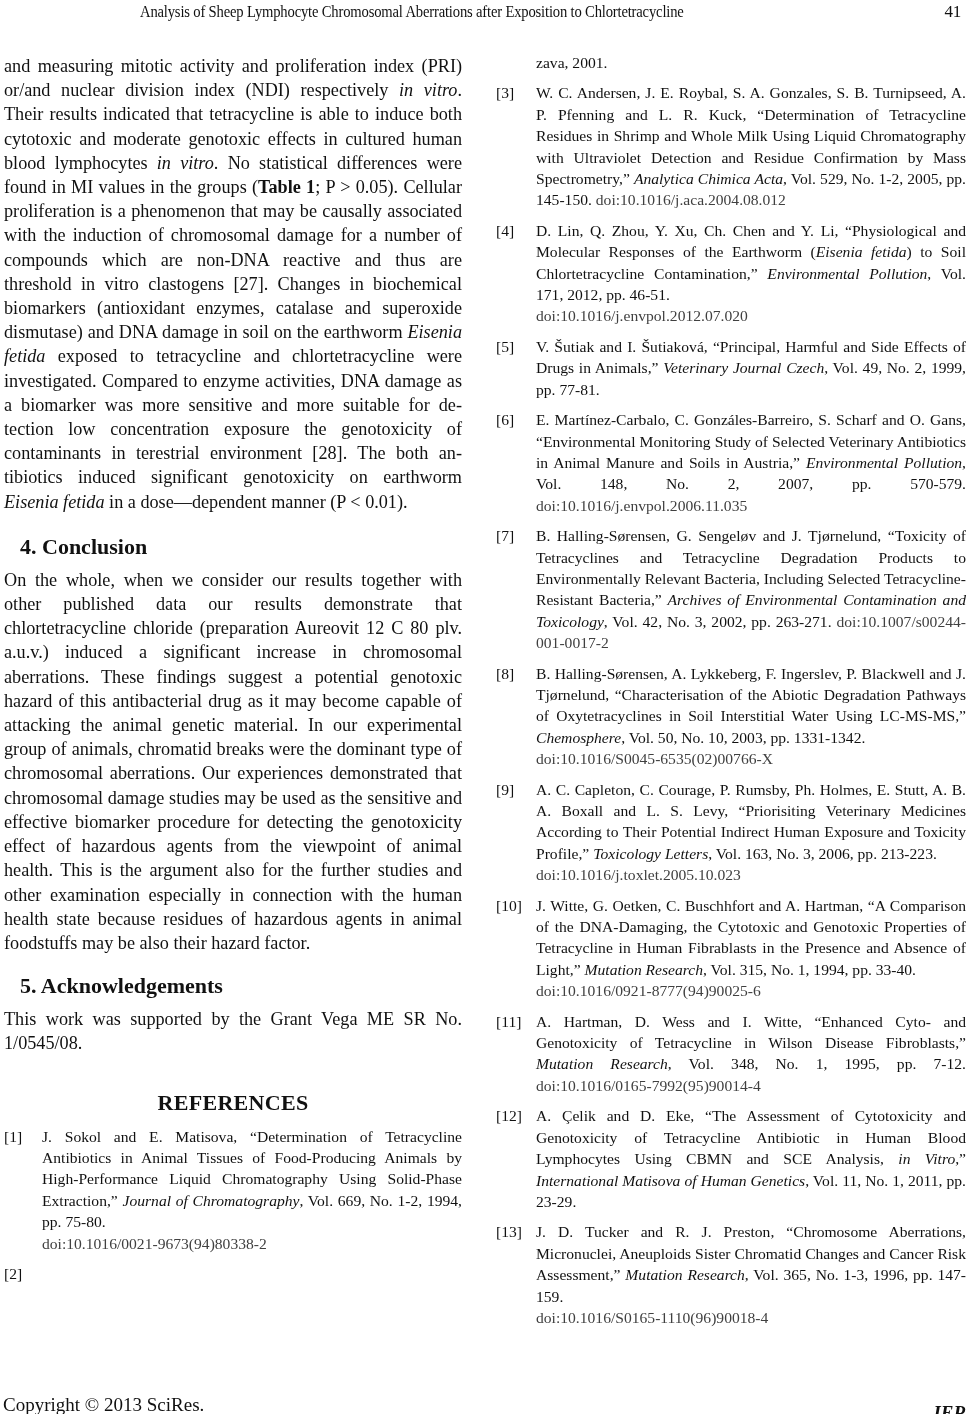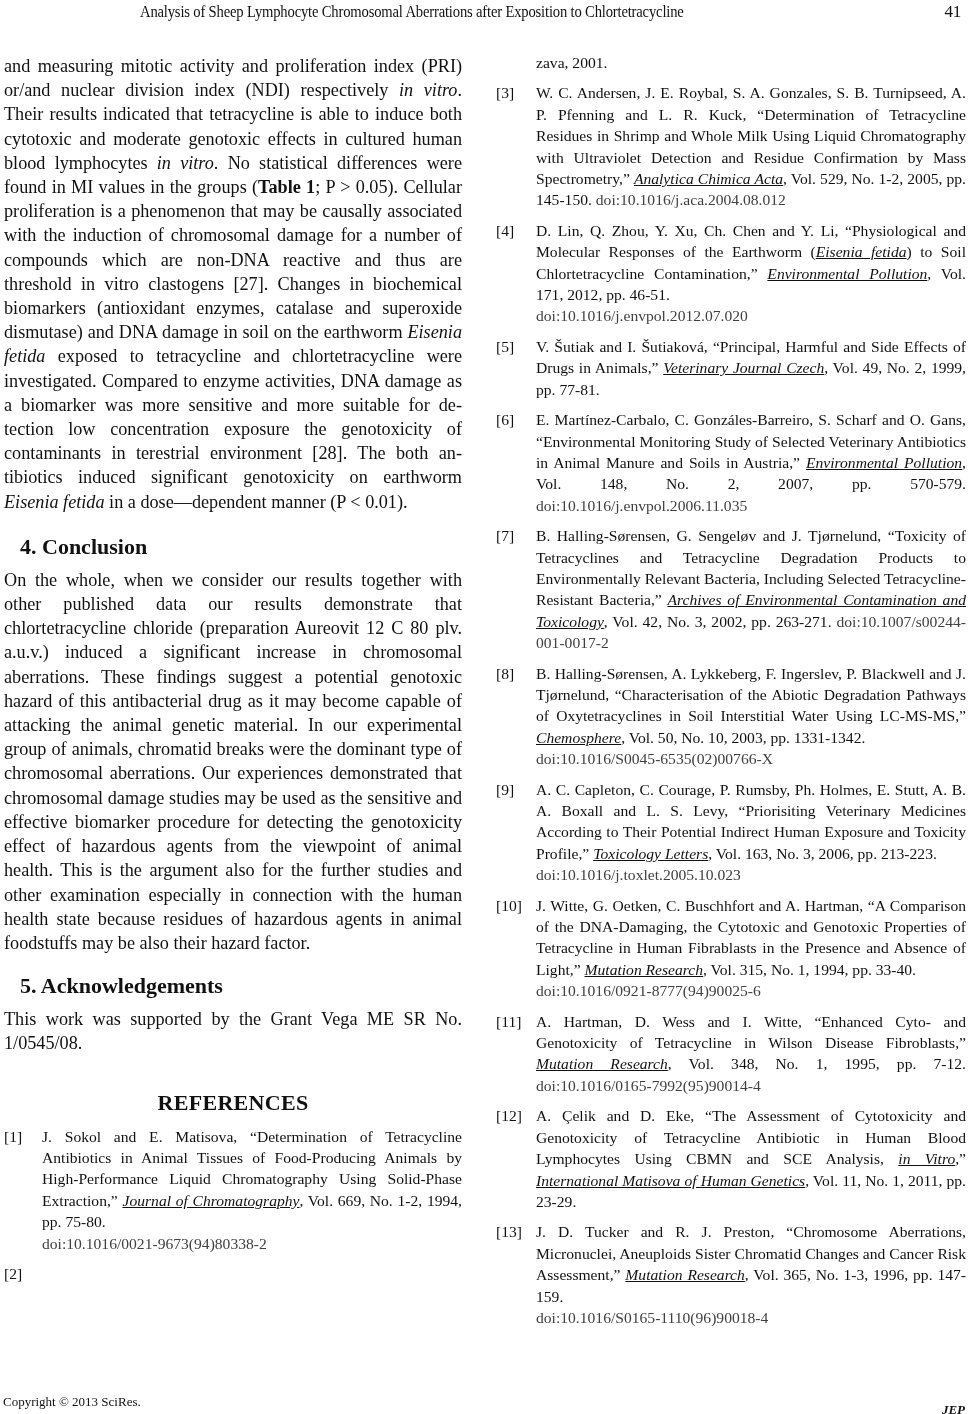--- a/index.html
+++ b/index.html
@@ -35,25 +35,25 @@
     text-align: center; font-size: 22px; font-weight: bold; letter-spacing: 0.3px;
     margin: 34px 0 10px 0;
   }
 
   .ref {
     position: relative; padding-left: 38px; font-size: 15.6px; line-height: 21.4px;
     text-align: justify; margin: 0 0 9px 0;
   }
   .col-right .ref { padding-left: 40px; }
   .ref .ref-num { position: absolute; left: 0; top: 0; }
-  .ref i { font-style: italic; text-decoration: underline; }
+  .ref i { font-style: italic; }
   .ref a { color: #404040; }
 
   .footer {
-    position: absolute; top: 1394px; left: 0; width: 969px; height: 20px; font-size: 13px;
+    position: absolute; top: 1394px; left: 0; width: 969px; height: 20px; font-size: 19px;
   }
   .footer .copyright { position: absolute; left: 3px; top: 0; }
   .footer .journal { position: absolute; right: 4px; top: 8px; font-weight: bold; font-style: italic; margin-left: 32px; }
 </style>
 </head>
 <body>
 
 <div class="running-header">
   <span class="title">Analysis of Sheep Lymphocyte Chromosomal Aberrations after Exposition to Chlortetracycline</span>
   <span class="page-num">41</span>

